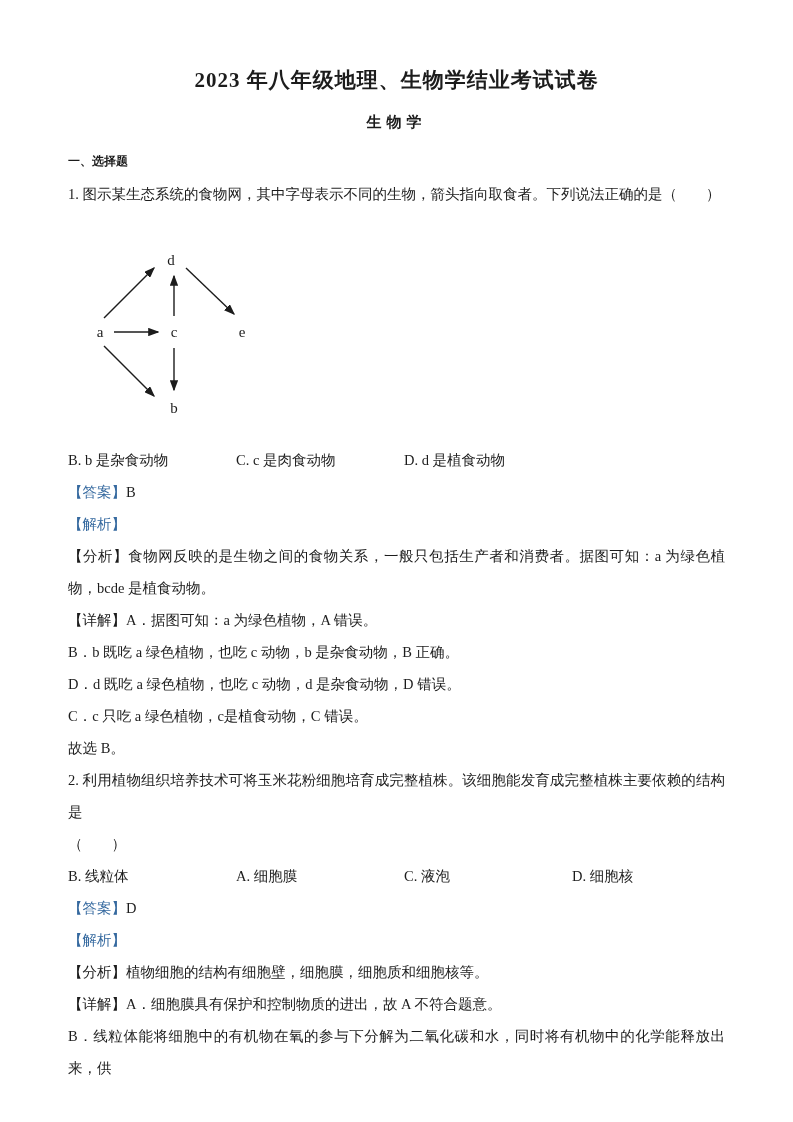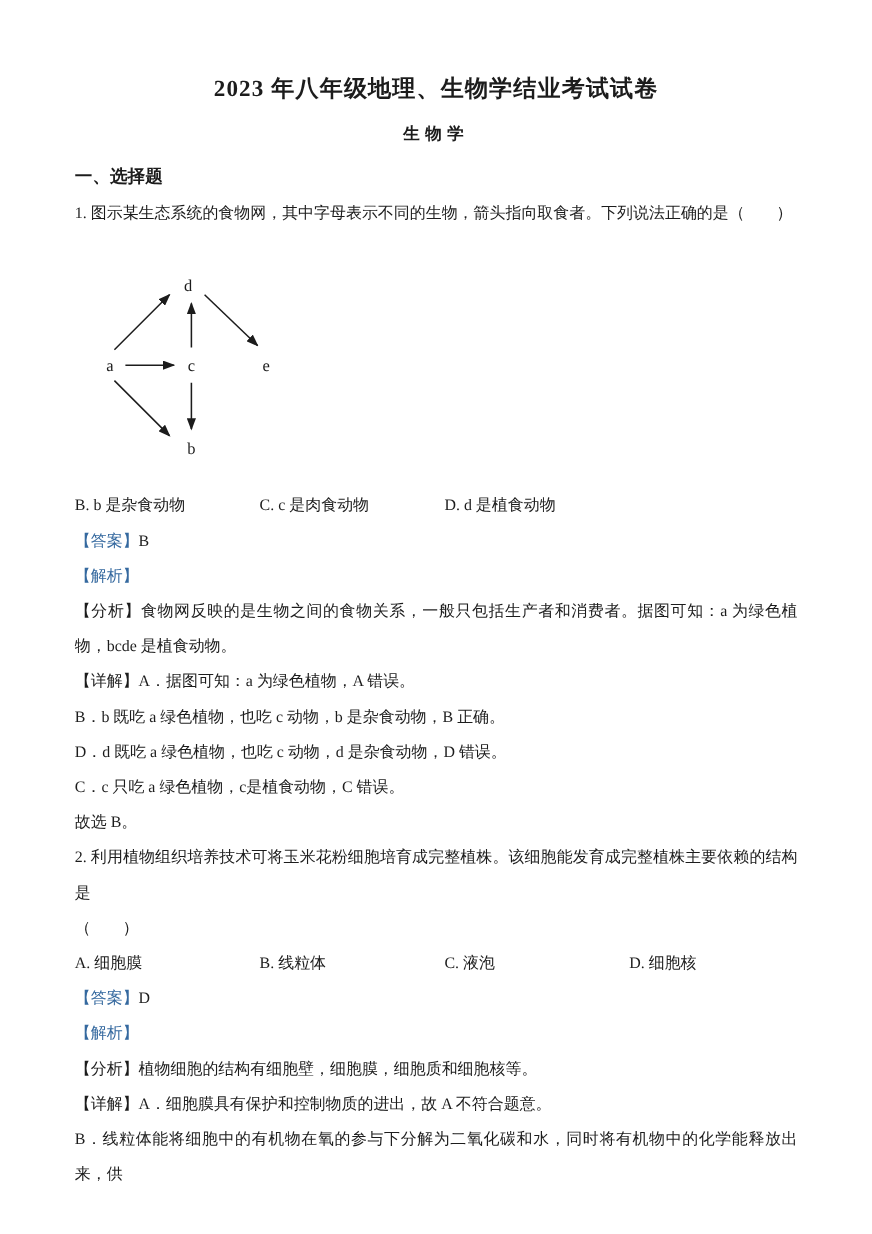--- a/index.html
+++ b/index.html
@@ -24,21 +24,21 @@
     margin: 12px 0 0 0;
     text-align: center;
     font-size: 15px;
     font-weight: bold;
     line-height: 28px;
     letter-spacing: 5px;
   }
   .body { padding: 0 68px; }
   .section-title {
     margin: 12px 0 0 0;
-    font-size: 16px;
+    font-size: 12px;
     font-weight: bold;
     line-height: 26px;
   }
   .line {
     margin: 0;
     font-size: 14.5px;
     line-height: 32px;
   }
   .line.first { margin-top: 4px; }
   .justify { text-align: justify; }
@@ -104,22 +104,22 @@
     <p class="line justify">【详解】A．据图可知：a 为绿色植物，A 错误。</p>
     <p class="line justify">B．b 既吃 a 绿色植物，也吃 c 动物，b 是杂食动物，B 正确。</p>
     <p class="line justify">D．d 既吃 a 绿色植物，也吃 c 动物，d 是杂食动物，D 错误。</p>
     <p class="line justify">C．c 只吃 a 绿色植物，c是植食动物，C 错误。</p>
     <p class="line">故选 B。</p>
 
     <p class="line justify">2. 利用植物组织培养技术可将玉米花粉细胞培育成完整植株。该细胞能发育成完整植株主要依赖的结构是</p>
     <p class="line">（　　）</p>
 
     <div class="options">
+      <span class="opt">B. 线粒体</span>
       <span class="opt">A. 细胞膜</span>
-      <span class="opt">B. 线粒体</span>
       <span class="opt">C. 液泡</span>
       <span class="opt">D. 细胞核</span>
     </div>
 
     <p class="line"><span class="blue">【答案】</span><span>D</span></p>
     <p class="line blue">【解析】</p>
     <p class="line justify">【分析】植物细胞的结构有细胞壁，细胞膜，细胞质和细胞核等。</p>
     <p class="line justify">【详解】A．细胞膜具有保护和控制物质的进出，故 A 不符合题意。</p>
     <p class="line justify">B．线粒体能将细胞中的有机物在氧的参与下分解为二氧化碳和水，同时将有机物中的化学能释放出来，供</p>
   </div>

